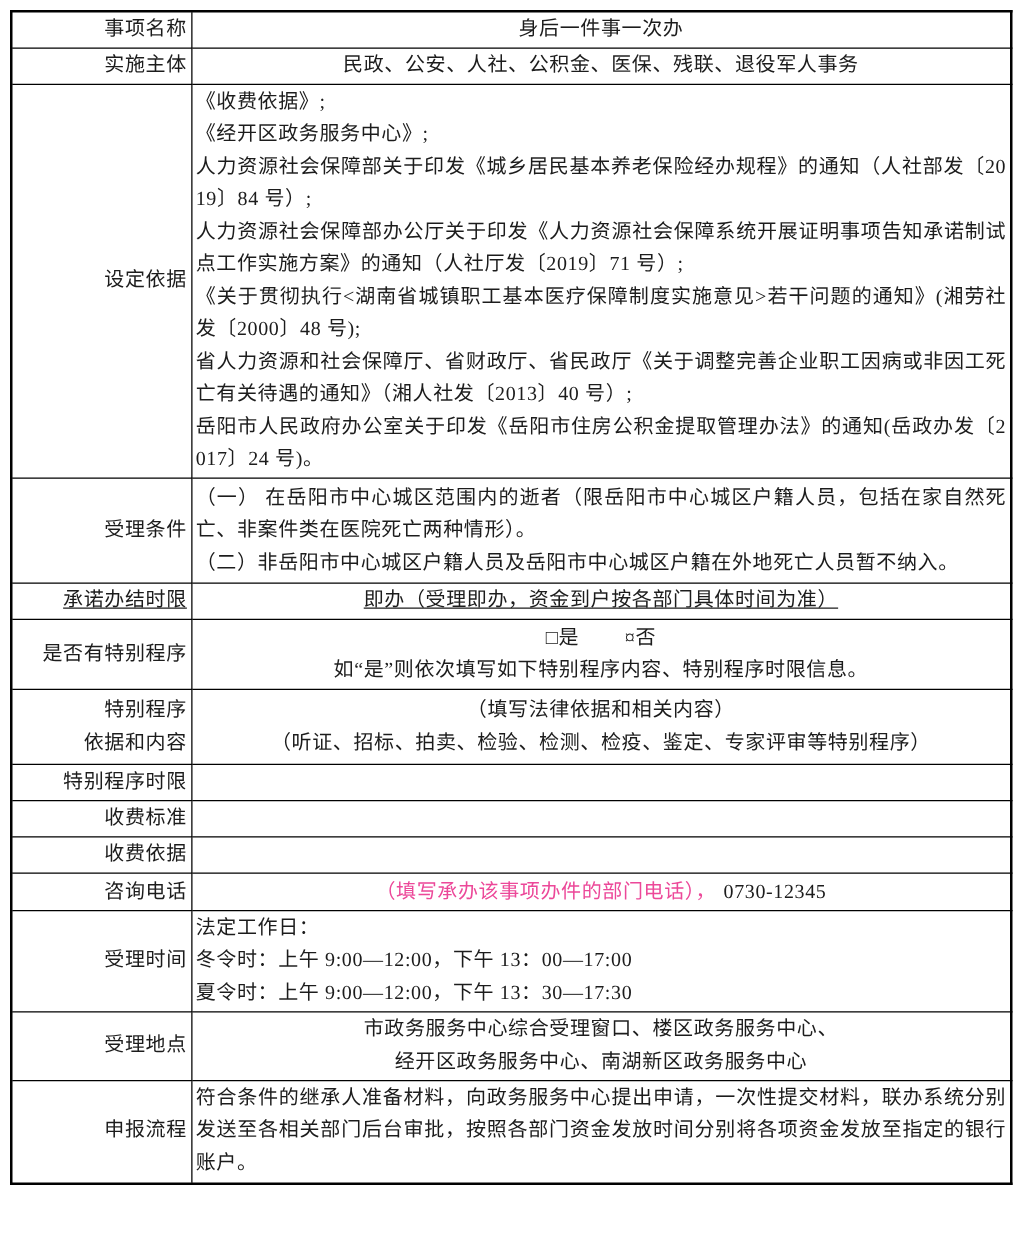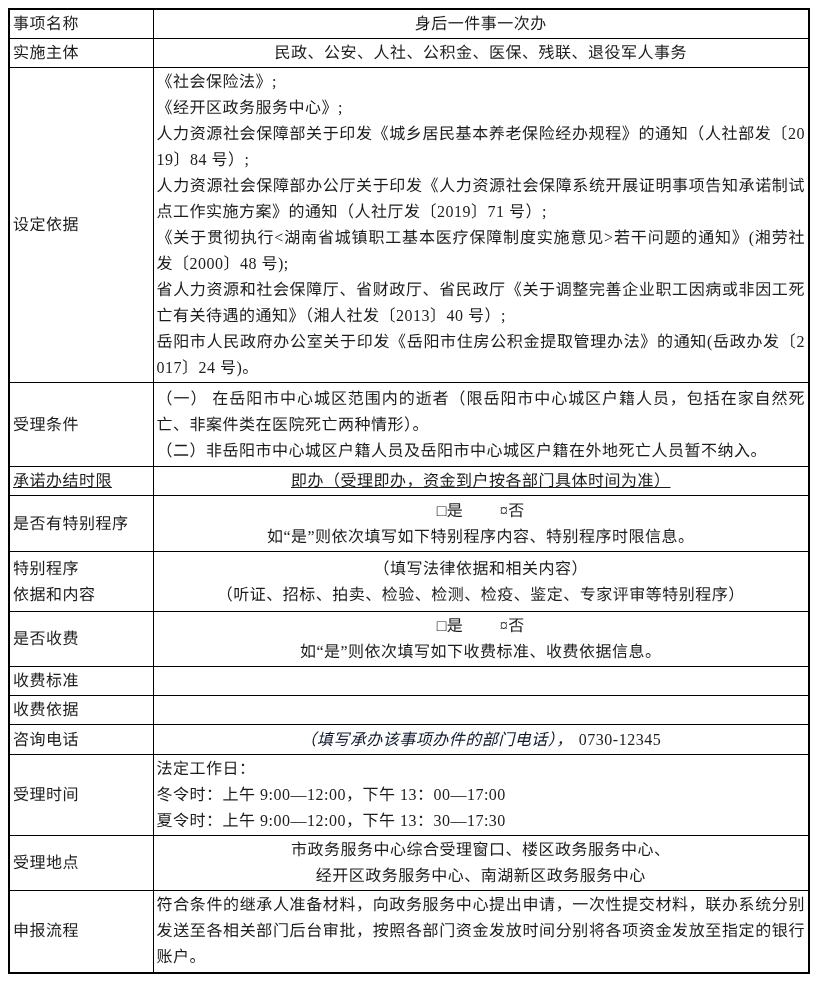--- a/index.html
+++ b/index.html
@@ -27,40 +27,40 @@
   td {
     border: 1px solid #000000;
     vertical-align: middle;
     font-size: 16px;
     line-height: 26px;
     letter-spacing: 0.5px;
     padding: 1px 3px;
     overflow: hidden;
     word-break: break-all;
   }
-  td.label-cell { text-align: left; }
+  td.label-cell { text-align: right; }
   td.center { text-align: center; }
   td.left { text-align: justify; text-justify: inter-ideograph; }
   td.left div { text-align: justify; }
   .r1  { height: 29px; }
   .r2  { height: 29px; }
   .r3  { height: 314px; }
   .r4  { height: 84px; }
   .r5  { height: 29px; text-decoration: underline; }
   .r6  { height: 56px; margin-top: 32px; }
   .r7  { height: 60px; }
   .r8  { height: 26px; }
   .r9  { height: 54px; }
   .r10 { height: 26px; }
   .r11 { height: 28px; }
   .r12 { height: 30px; }
   .r13 { height: 74px; }
   .r14 { height: 54px; }
   .r15 { height: 82px; }
-  .red-note { color: #0f172a; font-style: italic; }
+  .red-note { color: #ec4899; }
   .choice-gap { margin-left: 2em; }
   .phone-number { margin-left: 6px; }
   .plain-left { text-align: left; }
 </style>
 </head>
 <body>
 
 <div class="doc-page">
   <table class="form-table">
     <colgroup>
@@ -75,21 +75,21 @@
     </tr>
 
     <tr class="r2">
       <td class="label-cell">实施主体</td>
       <td class="center">民政、公安、人社、公积金、医保、残联、退役军人事务</td>
     </tr>
 
     <tr class="r3">
       <td class="label-cell">设定依据</td>
       <td class="left">
-        <div>《社会保险法》;</div>
+        <div>《收费依据》;</div>
         <div>《经开区政务服务中心》;</div>
         <div>人力资源社会保障部关于印发《城乡居民基本养老保险经办规程》的通知（人社部发〔2019〕84 号）;</div>
         <div>人力资源社会保障部办公厅关于印发《人力资源社会保障系统开展证明事项告知承诺制试点工作实施方案》的通知（人社厅发〔2019〕71 号）;</div>
         <div>《关于贯彻执行&lt;湖南省城镇职工基本医疗保障制度实施意见&gt;若干问题的通知》(湘劳社发〔2000〕48 号);</div>
         <div>省人力资源和社会保障厅、省财政厅、省民政厅《关于调整完善企业职工因病或非因工死亡有关待遇的通知》（湘人社发〔2013〕40 号）;</div>
         <div>岳阳市人民政府办公室关于印发《岳阳市住房公积金提取管理办法》的通知(岳政办发〔2017〕24 号)。</div>
       </td>
     </tr>
 
     <tr class="r4">
@@ -120,31 +120,25 @@
       <td class="label-cell">
         <div>特别程序</div>
         <div>依据和内容</div>
       </td>
       <td class="center">
         <div>（填写法律依据和相关内容）</div>
         <div>（听证、招标、拍卖、检验、检测、检疫、鉴定、专家评审等特别程序）</div>
       </td>
     </tr>
 
+    <tr class="r8">
+      <td class="label-cell">特别程序时限</td>
+      <td class="left"></td>
+    </tr>
 
-    <tr class="r9">
-      <td class="label-cell">是否收费</td>
-      <td class="center">
-        <div>
-          <span>□是</span>
-          <span class="choice-gap">¤否</span>
-        </div>
-        <div>如“是”则依次填写如下收费标准、收费依据信息。</div>
-      </td>
-    </tr>
 
     <tr class="r10">
       <td class="label-cell">收费标准</td>
       <td class="left"></td>
     </tr>
 
     <tr class="r11">
       <td class="label-cell">收费依据</td>
       <td class="left"></td>
     </tr>

